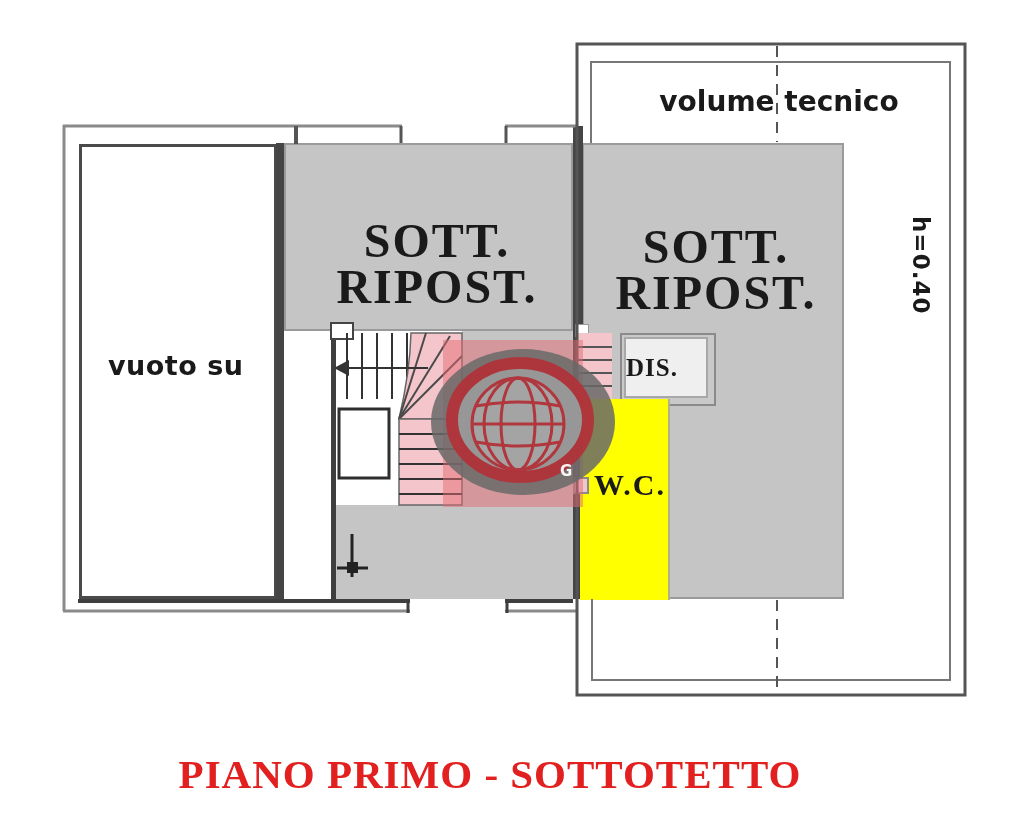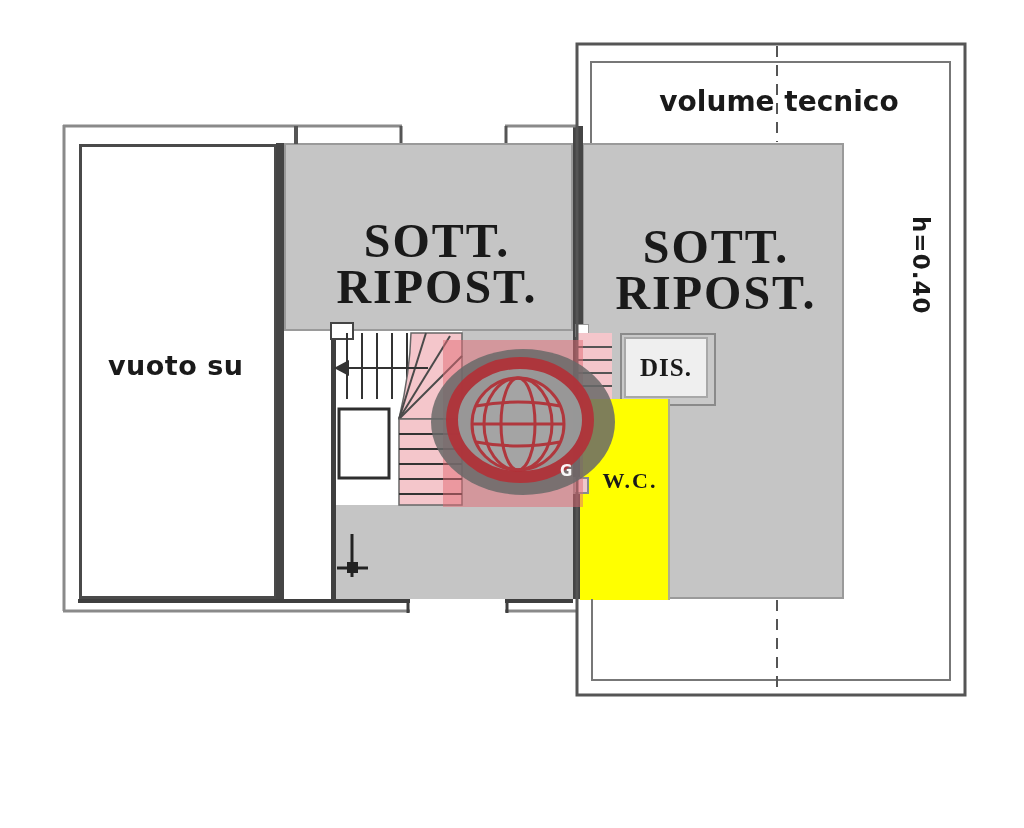--- a/index.html
+++ b/index.html
@@ -15,34 +15,34 @@
   .tab-door{left:330px;top:322px;width:24px;height:18px;background:#ffffff;border:2px solid #444;}
   .wall-shared{left:573px;top:126px;width:10px;height:473px;background:var(--wall-dark);}
   .notch-shared{left:575px;top:324px;width:14px;height:13px;background:#ffffff;border:1px solid #999;}
   .gray-left-room{left:284px;top:143px;width:289px;height:188px;}
   .gray-right-of-stairs{left:462px;top:331px;width:111px;height:179px;}
   .gray-below-stairs{left:336px;top:505px;width:237px;height:94px;}
   .gray-right-room{left:582px;top:143px;width:262px;height:456px;}
   .strip-pink{left:578px;top:333px;width:34px;height:67px;background:var(--stair-pink);}
   .dis-outer{left:620px;top:333px;width:96px;height:73px;background:#c9c9c9;border:2px solid #8a8a8a;}
   .dis-inner{left:624px;top:337px;width:84px;height:61px;background:var(--room-light);border:2px solid #a8a8a8;
-             display:flex;align-items:center;justify-content:center;}
+             display:flex;align-items:center;justify-content:flex-start;}
   .wc-room{left:580px;top:399px;width:90px;height:201px;background:var(--wc-yellow);border-right:2px solid #b0b089;}
   .wc-door{left:573px;top:477px;width:16px;height:17px;background:#f0c8cc;border:2px solid #8a8a8a;}
   
   .lbl{color:#1a1a1a;}
   .serif{font-family:"Liberation Serif","DejaVu Serif",serif;}
   .sott{width:250px;text-align:center;font-size:48px;font-weight:700;letter-spacing:2px;line-height:46px;}
   .sott-left{left:312px;top:218px;}
   .sott-right{left:591px;top:224px;}
   .vuoto-lbl{left:108px;top:336px;font-size:27px;font-weight:700;line-height:37px;letter-spacing:0.5px;margin-top:11px;}
   .volume-lbl{left:649px;top:85px;width:260px;text-align:center;font-size:28px;font-weight:700;}
   .h-note{left:908px;top:216px;height:92px;writing-mode:vertical-rl;font-size:23px;font-weight:700;letter-spacing:1px;}
   .dis-lbl{font-size:25px;font-weight:600;letter-spacing:1px;}
-  .wc-lbl{left:584px;top:468px;width:92px;text-align:center;font-size:22px;font-weight:700;letter-spacing:2px;}
+  .wc-lbl{left:584px;top:468px;width:92px;text-align:center;font-size:30px;font-weight:700;letter-spacing:2px;}
   .wm-letter{left:560px;top:462px;font-size:15px;font-weight:700;color:#ffffff;opacity:0.95;}
   .title{left:0;top:750px;width:980px;text-align:center;font-size:41px;font-weight:700;
          letter-spacing:1px;color:var(--title-red);}
   svg.overlay{position:absolute;left:0;top:0;}
 </style>
 </head>
 <body>
 
 <div id="stage">
 
@@ -154,13 +154,14 @@
   <div class="abs lbl vuoto-lbl">
     <div>vuoto su</div>
   </div>
   <div class="abs lbl volume-lbl">volume tecnico</div>
   <div class="abs lbl h-note">h=0.40</div>
   <div class="abs dis-inner">
     <span class="lbl serif dis-lbl">DIS.</span>
   </div>
   <div class="abs lbl serif wc-lbl">W.C.</div>
   <div class="abs wm-letter">G</div>
+  <div class="abs serif title">PIANO PRIMO - SOTTOTETTO</div>
 </div>
 
 </body></html>

